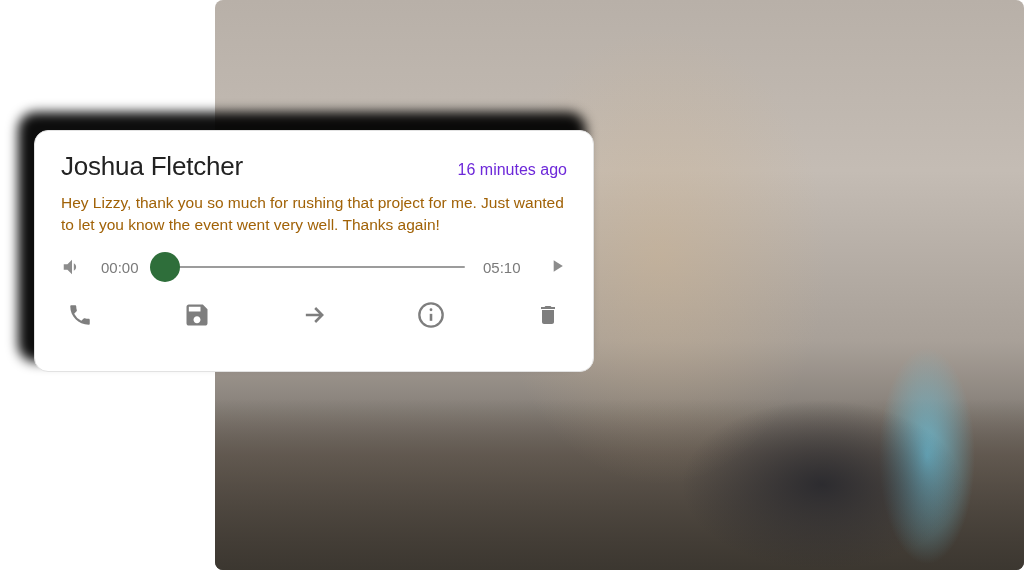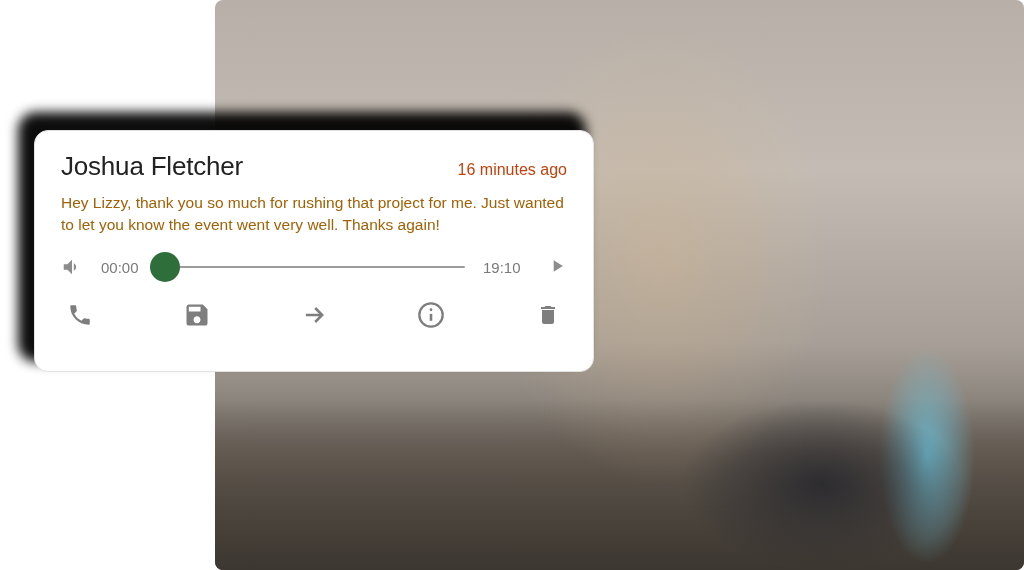--- a/index.html
+++ b/index.html
@@ -61,21 +61,21 @@
       margin-bottom: 10px;
     }
     .caller-name {
       font-size: 26px;
       font-weight: 400;
       color: #222;
       letter-spacing: -0.2px;
     }
     .timestamp {
       font-size: 16px;
-      color: #c2410c;
+      color: #6d28d9;
       text-align: center;
     }
     .transcript {
       font-size: 15.5px;
       color: #a16207;
       line-height: 1.42;
       margin-bottom: 20px;
     }
     .player-row {
       display: flex;
@@ -153,21 +153,21 @@
   <div class="player-row">
     <span class="speaker-icon">
       <svg viewBox="0 0 24 24" fill="currentColor">
         <path d="M3 9v6h4l5 5V4L7 9H3zm13.5 3c0-1.77-1.02-3.29-2.5-4.03v8.05c1.48-.73 2.5-2.25 2.5-4.02z"></path>
       </svg>
     </span>
     <span class="time-label">00:00</span>
     <div class="slider-track">
       <div class="slider-thumb"></div>
     </div>
-    <span class="time-label">19:10</span>
+    <span class="time-label">05:10</span>
     <span class="play-icon">
       <svg viewBox="0 0 24 24" fill="currentColor">
         <path d="M8 5v14l11-7z"></path>
       </svg>
     </span>
   </div>
 
   <div class="action-row">
     <div class="action-btn">
       <svg viewBox="0 0 24 24" width="26" height="26" fill="currentColor">

